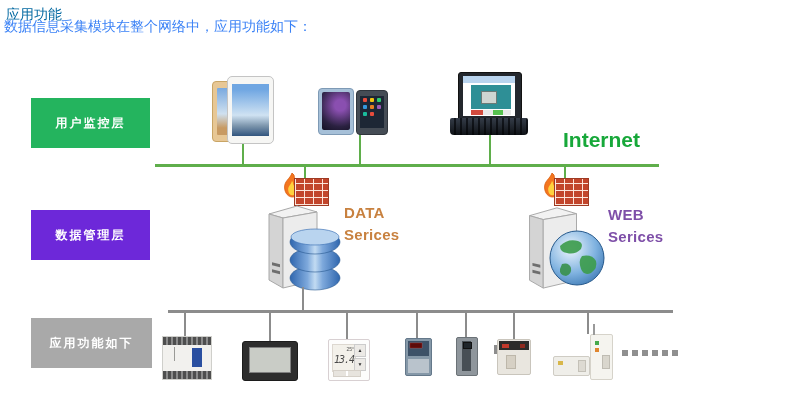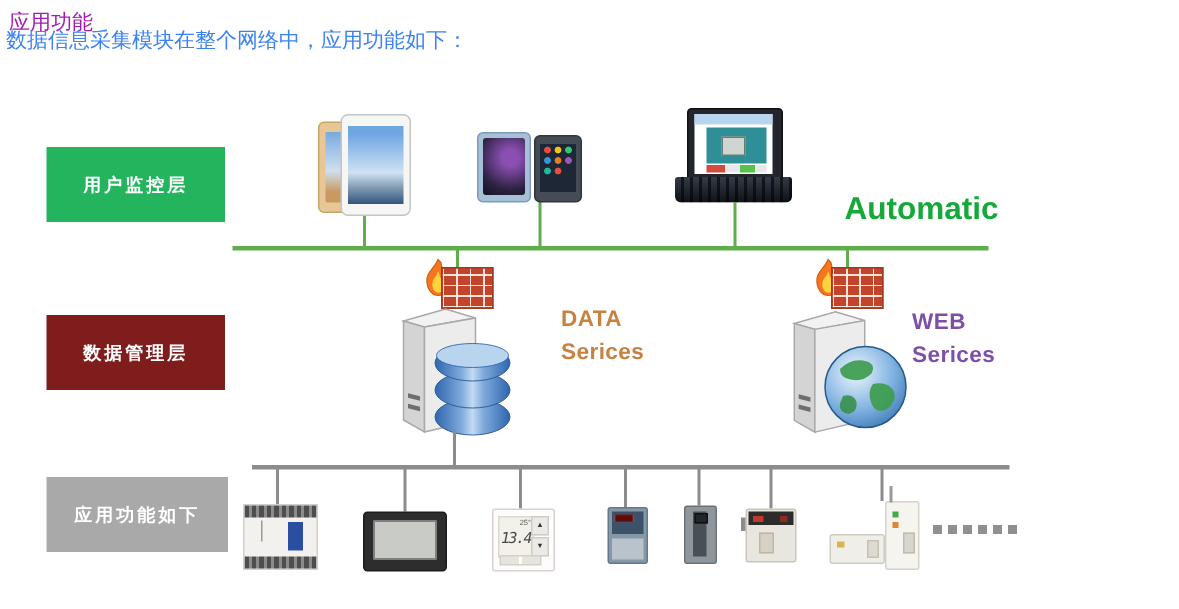--- a/index.html
+++ b/index.html
@@ -1,40 +1,40 @@
 <!DOCTYPE html>
 <html><head>
 <meta charset="utf-8">
 <style>
   html,body{margin:0;padding:0;background:#fff;}
   #stage{position:relative;width:786px;height:406px;background:#fff;overflow:hidden;
          font-family:"Liberation Sans",sans-serif;}
   .abs{position:absolute;}
 
   
-  .doc-title{left:6px;top:6px;font-size:14px;color:#a21caf;}
+  .doc-title{left:6px;top:6px;font-size:14px;color:#0369a1;}
   .doc-subtitle{left:4px;top:18px;font-size:14px;color:#3b82f6;}
 
   
   .layer-box{width:119px;height:50px;display:flex;align-items:center;justify-content:center;
              color:#fff;font-size:12px;font-weight:bold;letter-spacing:2px;}
   .layer-user{left:31px;top:98px;background:#24b45e;}
-  .layer-data{left:31px;top:210px;background:#7f1d1d;}
+  .layer-data{left:31px;top:210px;background:#6d28d9;}
   .layer-prod{left:31px;top:318px;background:#a9a9a9;width:121px;}
 
   
   .hline-green{left:155px;top:164px;width:504px;height:3px;background:#5fae4b;}
   .vline-green{width:2px;background:#5fae4b;}
   .hline-gray{left:168px;top:310px;width:505px;height:3px;background:#8c8c8c;}
   .vline-gray{width:2px;background:#8c8c8c;}
 
   .lbl-internet{left:563px;top:128px;font-size:21px;font-weight:600;color:#17a83a;}
   .lbl-autonet{left:374px;top:283px;font-size:20px;font-weight:600;color:#4a90c8;}
   .srv-label{font-size:15px;font-weight:600;line-height:1.45;letter-spacing:.3px;}
-  .lbl-dataserv{left:344px;top:202px;color:#c8813f;margin-left:30px;}
+  .lbl-dataserv{left:344px;top:202px;color:#c8813f;}
   .lbl-webserv{left:608px;top:204px;color:#7e4fa8;}
 
   
   .tablet-group{left:210px;top:76px;width:64px;height:68px;}
   .tablet-gold{position:absolute;left:2px;top:5px;width:38px;height:59px;border-radius:4px;
                background:#e7c795;border:1px solid #c9a565;}
   .tablet-gold .scr{position:absolute;left:4px;top:6px;right:4px;bottom:6px;border-radius:1px;
                background:linear-gradient(#79a9df,#cfe0ef 55%,#c89a62 85%);}
   .tablet-white{position:absolute;left:17px;top:0;width:45px;height:66px;border-radius:5px;
                background:#f6f6f4;border:1px solid #c4c4c4;}
@@ -149,21 +149,21 @@
   <div class="abs layer-box layer-prod">
     <span>应用功能如下</span>
   </div>
 
   <div class="abs hline-green"></div>
   <div class="abs vline-green" style="left:242px;top:140px;height:25px;"></div>
   <div class="abs vline-green" style="left:359px;top:133px;height:32px;"></div>
   <div class="abs vline-green" style="left:489px;top:135px;height:30px;"></div>
   <div class="abs vline-green" style="left:304px;top:166px;height:14px;"></div>
   <div class="abs vline-green" style="left:564px;top:166px;height:14px;"></div>
-  <div class="abs lbl-internet">Automatic</div>
+  <div class="abs lbl-internet">Internet</div>
 
   <div class="abs tablet-group">
     <div class="tablet-gold">
         <div class="scr"></div>
       </div>
     <div class="tablet-white">
         <div class="scr"></div>
       </div>
   </div>
   <div class="abs phone-samsung">

